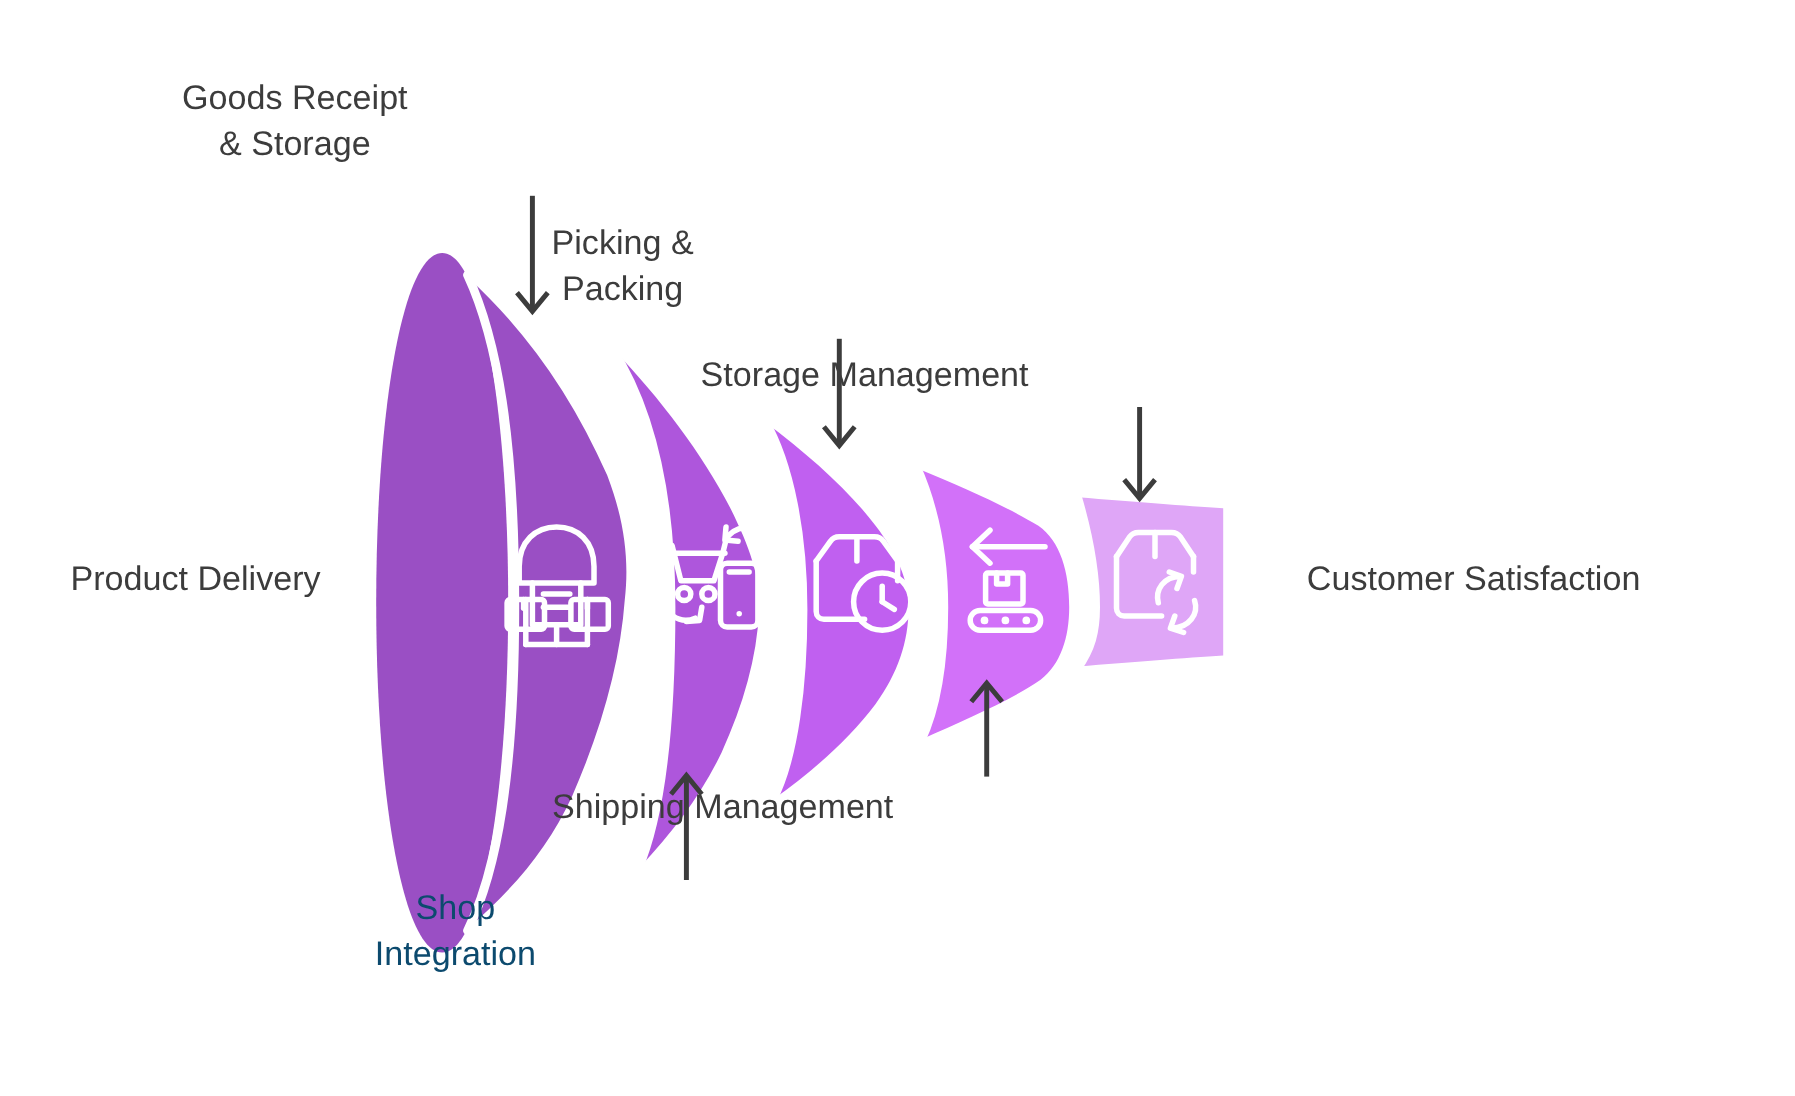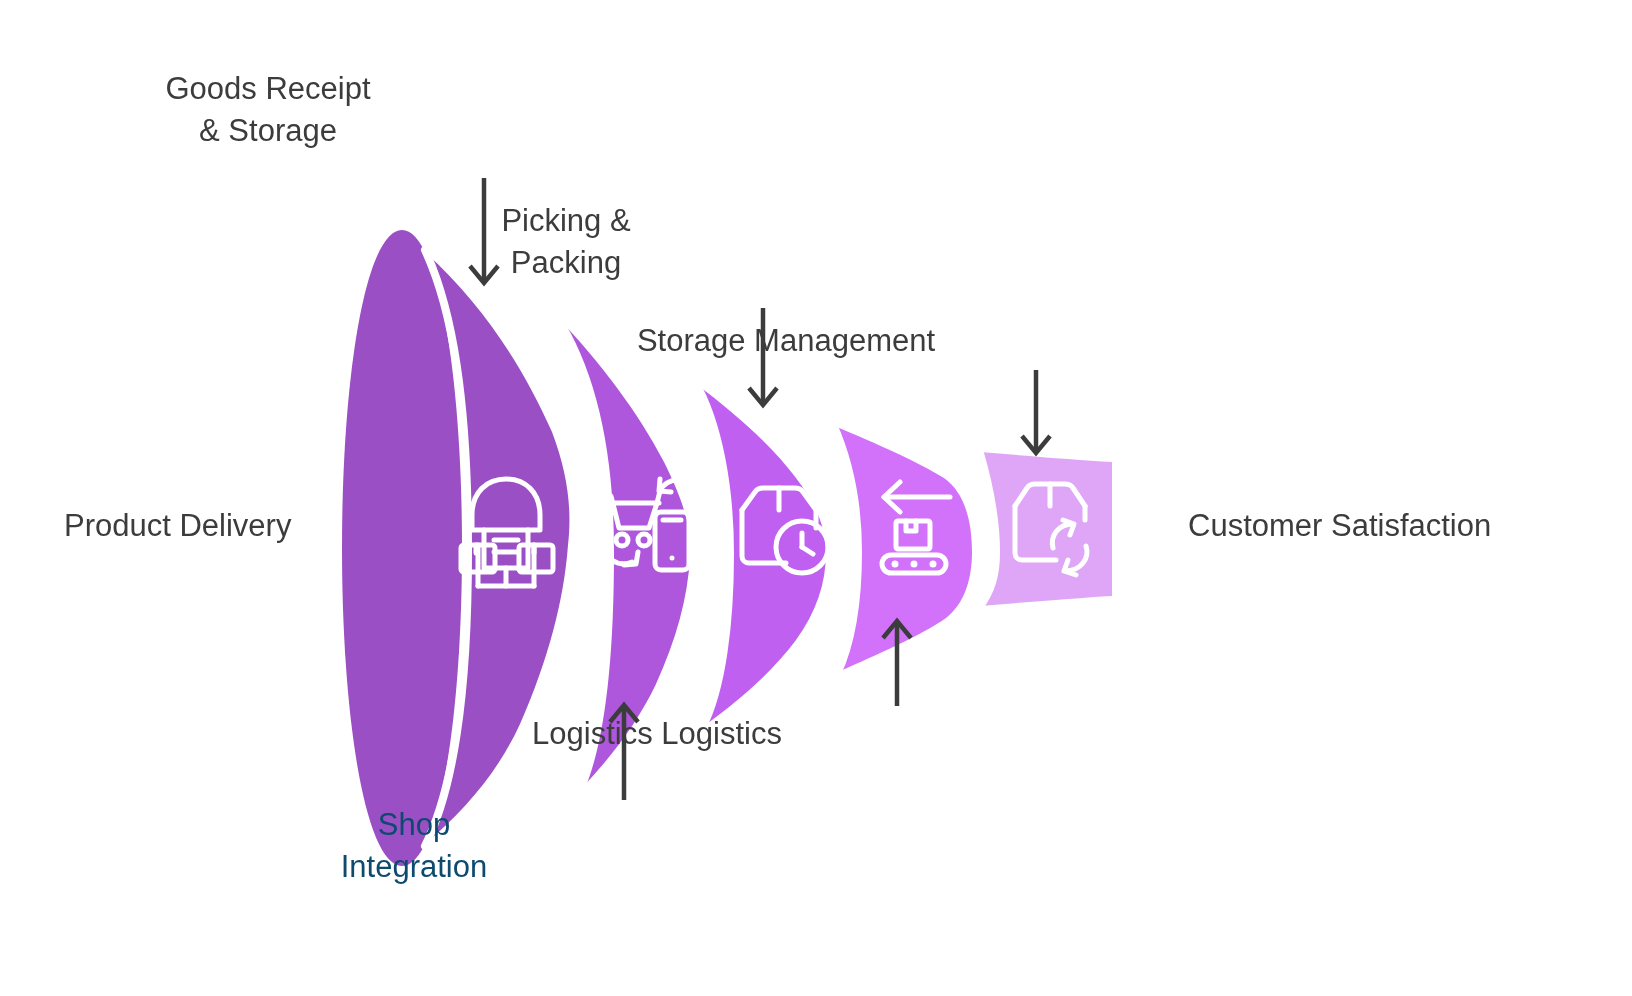--- a/index.html
+++ b/index.html
@@ -196,15 +196,15 @@
 &amp; Storage</div>
 
   <div class="label center" style="left: 756px; top: 200px; width: 380px; margin-left: -190px; color: rgb(60, 60, 60);">Picking &amp;
 Packing</div>
 
   <div class="label center" style="left: 1036px; top: 320px; width: 500px; margin-left: -250px; color: rgb(60, 60, 60);">Storage Management</div>
 
   <div class="label center" style="left: 624px; top: 804px; width: 420px; margin-left: -210px; color: #0c4a6e;">Shop
 Integration</div>
 
-  <div class="label center" style="left: 897px; top: 713px; width: 480px; margin-left: -240px; color: rgb(60, 60, 60);">Logistics Logistics</div>
+  <div class="label center" style="left: 897px; top: 713px; width: 480px; margin-left: -240px; color: rgb(60, 60, 60);">Shipping Management</div>
 
 </div>
 
 </body></html>

